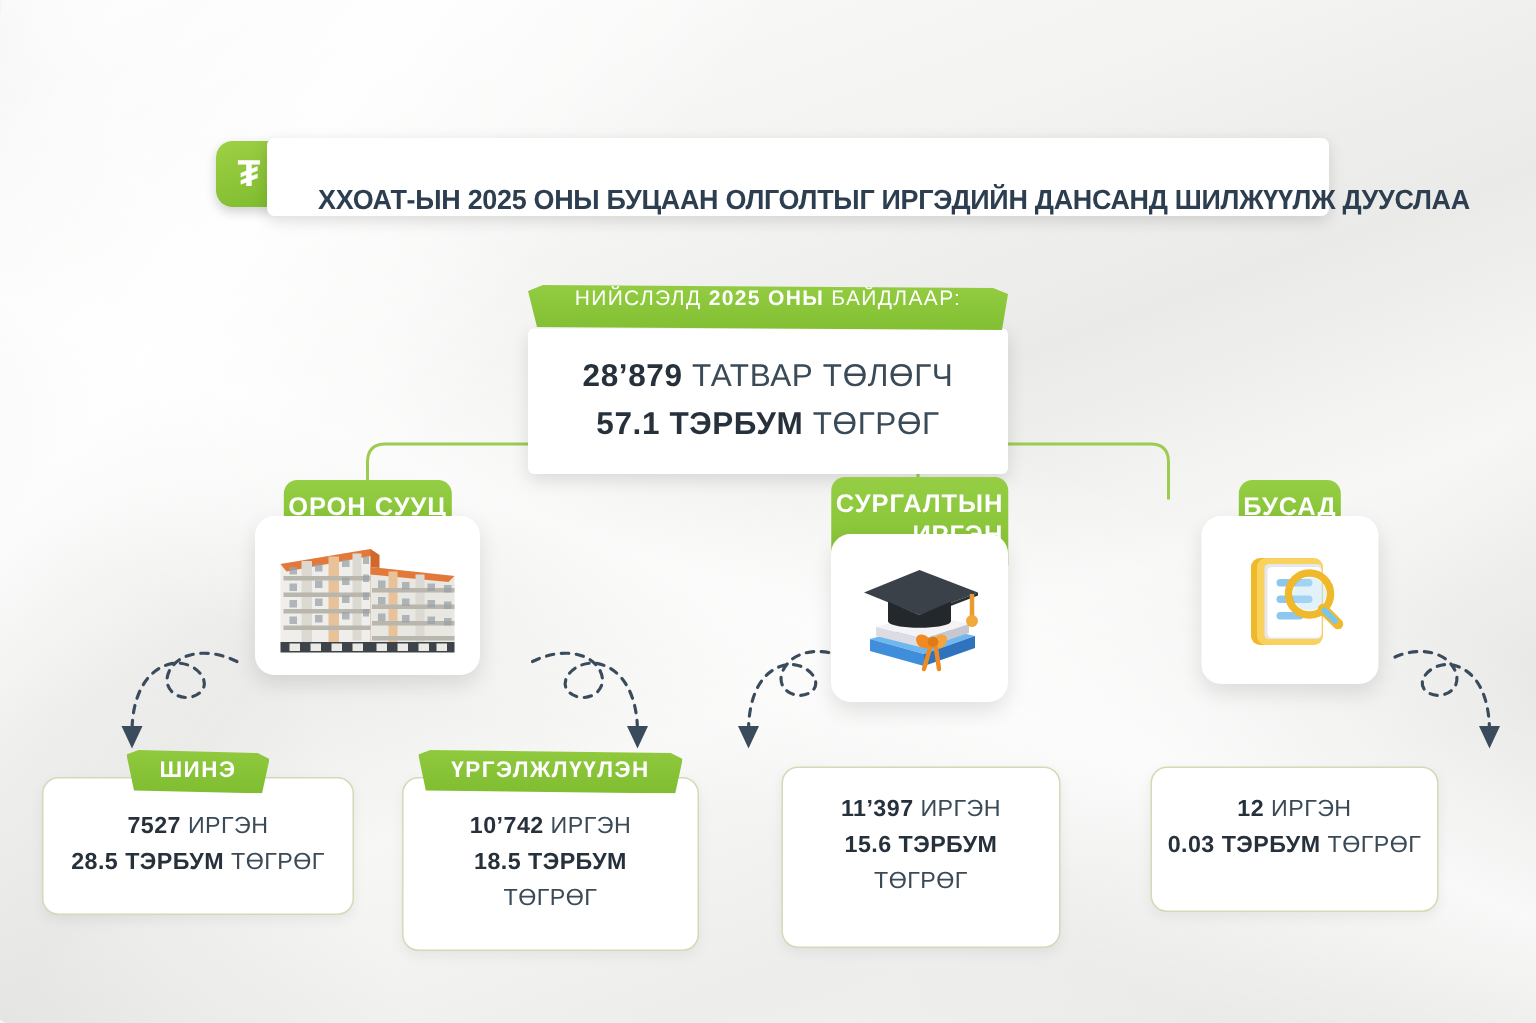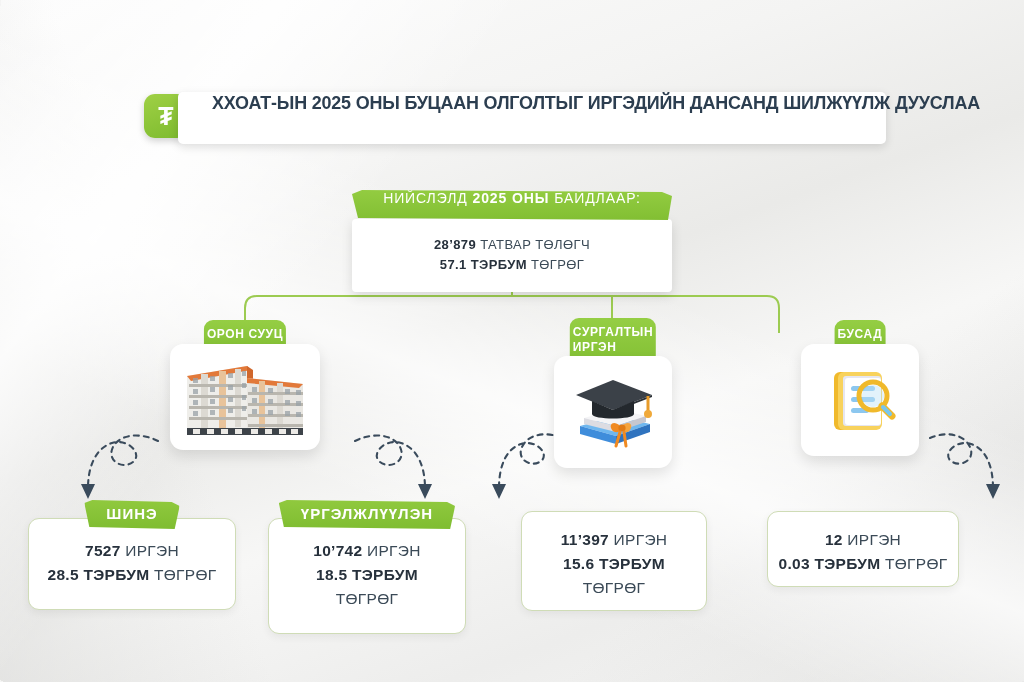--- a/index.html
+++ b/index.html
@@ -38,21 +38,21 @@
     background:linear-gradient(160deg,#9fd045 0%,#7dbb2e 100%);
     box-shadow:0 3px 7px rgba(0,0,0,.18);
     display:flex;align-items:center;justify-content:center;
     color:#fff;font-size:25px;font-weight:700;line-height:1;
     letter-spacing:0;
   }
   .hdr-bar{
     position:absolute;left:34px;top:0;right:0;height:52px;
     background:#ffffff;border-radius:5px;
     box-shadow:0 3px 10px rgba(0,0,0,.13);
-    display:flex;align-items:flex-start;
+    display:flex;align-items:flex-end;
     padding-left:34px;box-sizing:border-box;
   }
   .hdr-title{
     color:#2c3e50;font-weight:700;font-size:18.5px;
     letter-spacing:-.2px;white-space:nowrap;
     transform:scaleX(.97);transform-origin:left center;
   }
 
   
   #connectors{position:absolute;left:0;top:0;width:1024px;height:682px;}
@@ -65,32 +65,32 @@
     display:flex;align-items:flex-start;justify-content:center;
     background:linear-gradient(180deg,#93cc41 0%,#82bf33 100%);
     clip-path:polygon(0 4px, 10px 0, 310px 2px, 320px 6px, 316px 30px, 6px 28px);
   }
   .ribbon span{white-space:nowrap;}
   .ribbon b{font-weight:700;}
   .summary-body{
     margin-top:-1px;background:#ffffff;border-radius:4px;
     box-shadow:0 4px 12px rgba(0,0,0,.12);
     padding:16px 10px 18px;text-align:center;
-    color:#3b4a57;font-size:13px;line-height:1.5;letter-spacing:.4px;
+    color:#3b4a57;font-size:21px;line-height:1.5;letter-spacing:.4px;
   }
   .summary-body b{font-weight:700;color:#27313c;}
 
   
   .cat{position:absolute;}
   .cat-pill{
     position:absolute;left:50%;transform:translateX(-50%);top:0;
     background:linear-gradient(180deg,#95ce44 0%,#83c034 100%);
     color:#fff;border-radius:9px 9px 0 0;
-    font-size:12px;font-weight:700;letter-spacing:.6px;
-    text-align:left;line-height:1.25;
+    font-size:17px;font-weight:700;letter-spacing:.6px;
+    text-align:right;line-height:1.25;
     padding:7px 3px 9px;white-space:nowrap;
     z-index:1;
   }
   .cat-card{
     position:absolute;top:24px;left:50%;transform:translateX(-50%);
     width:150px;height:106px;background:#fff;border-radius:13px;
     box-shadow:0 6px 14px rgba(0,0,0,.11);
     display:flex;align-items:center;justify-content:center;
     overflow:hidden;z-index:2;
   }
@@ -107,21 +107,21 @@
   }
   .res-body{
     position:absolute;left:0;top:18px;width:100%;
     background:#ffffff;border:1px solid #cfdcb6;border-radius:11px;
     box-shadow:0 3px 9px rgba(0,0,0,.06);
     box-sizing:border-box;
     text-align:center;color:#3b4a57;
     font-size:15.5px;line-height:1.55;letter-spacing:.3px;
     padding:20px 17px 22px;
   }
-  .res-body.plain{top:0;padding:16px 8px 10px;}
+  .res-body.plain{top:0;padding:16px 8px 31px;}
   .res-body b{font-weight:700;color:#27313c;}
 
   
   .bld{position:relative;width:132px;height:86px;}
 </style>
 </head>
 <body>
 
 <div id="paper-bg"></div>
 

